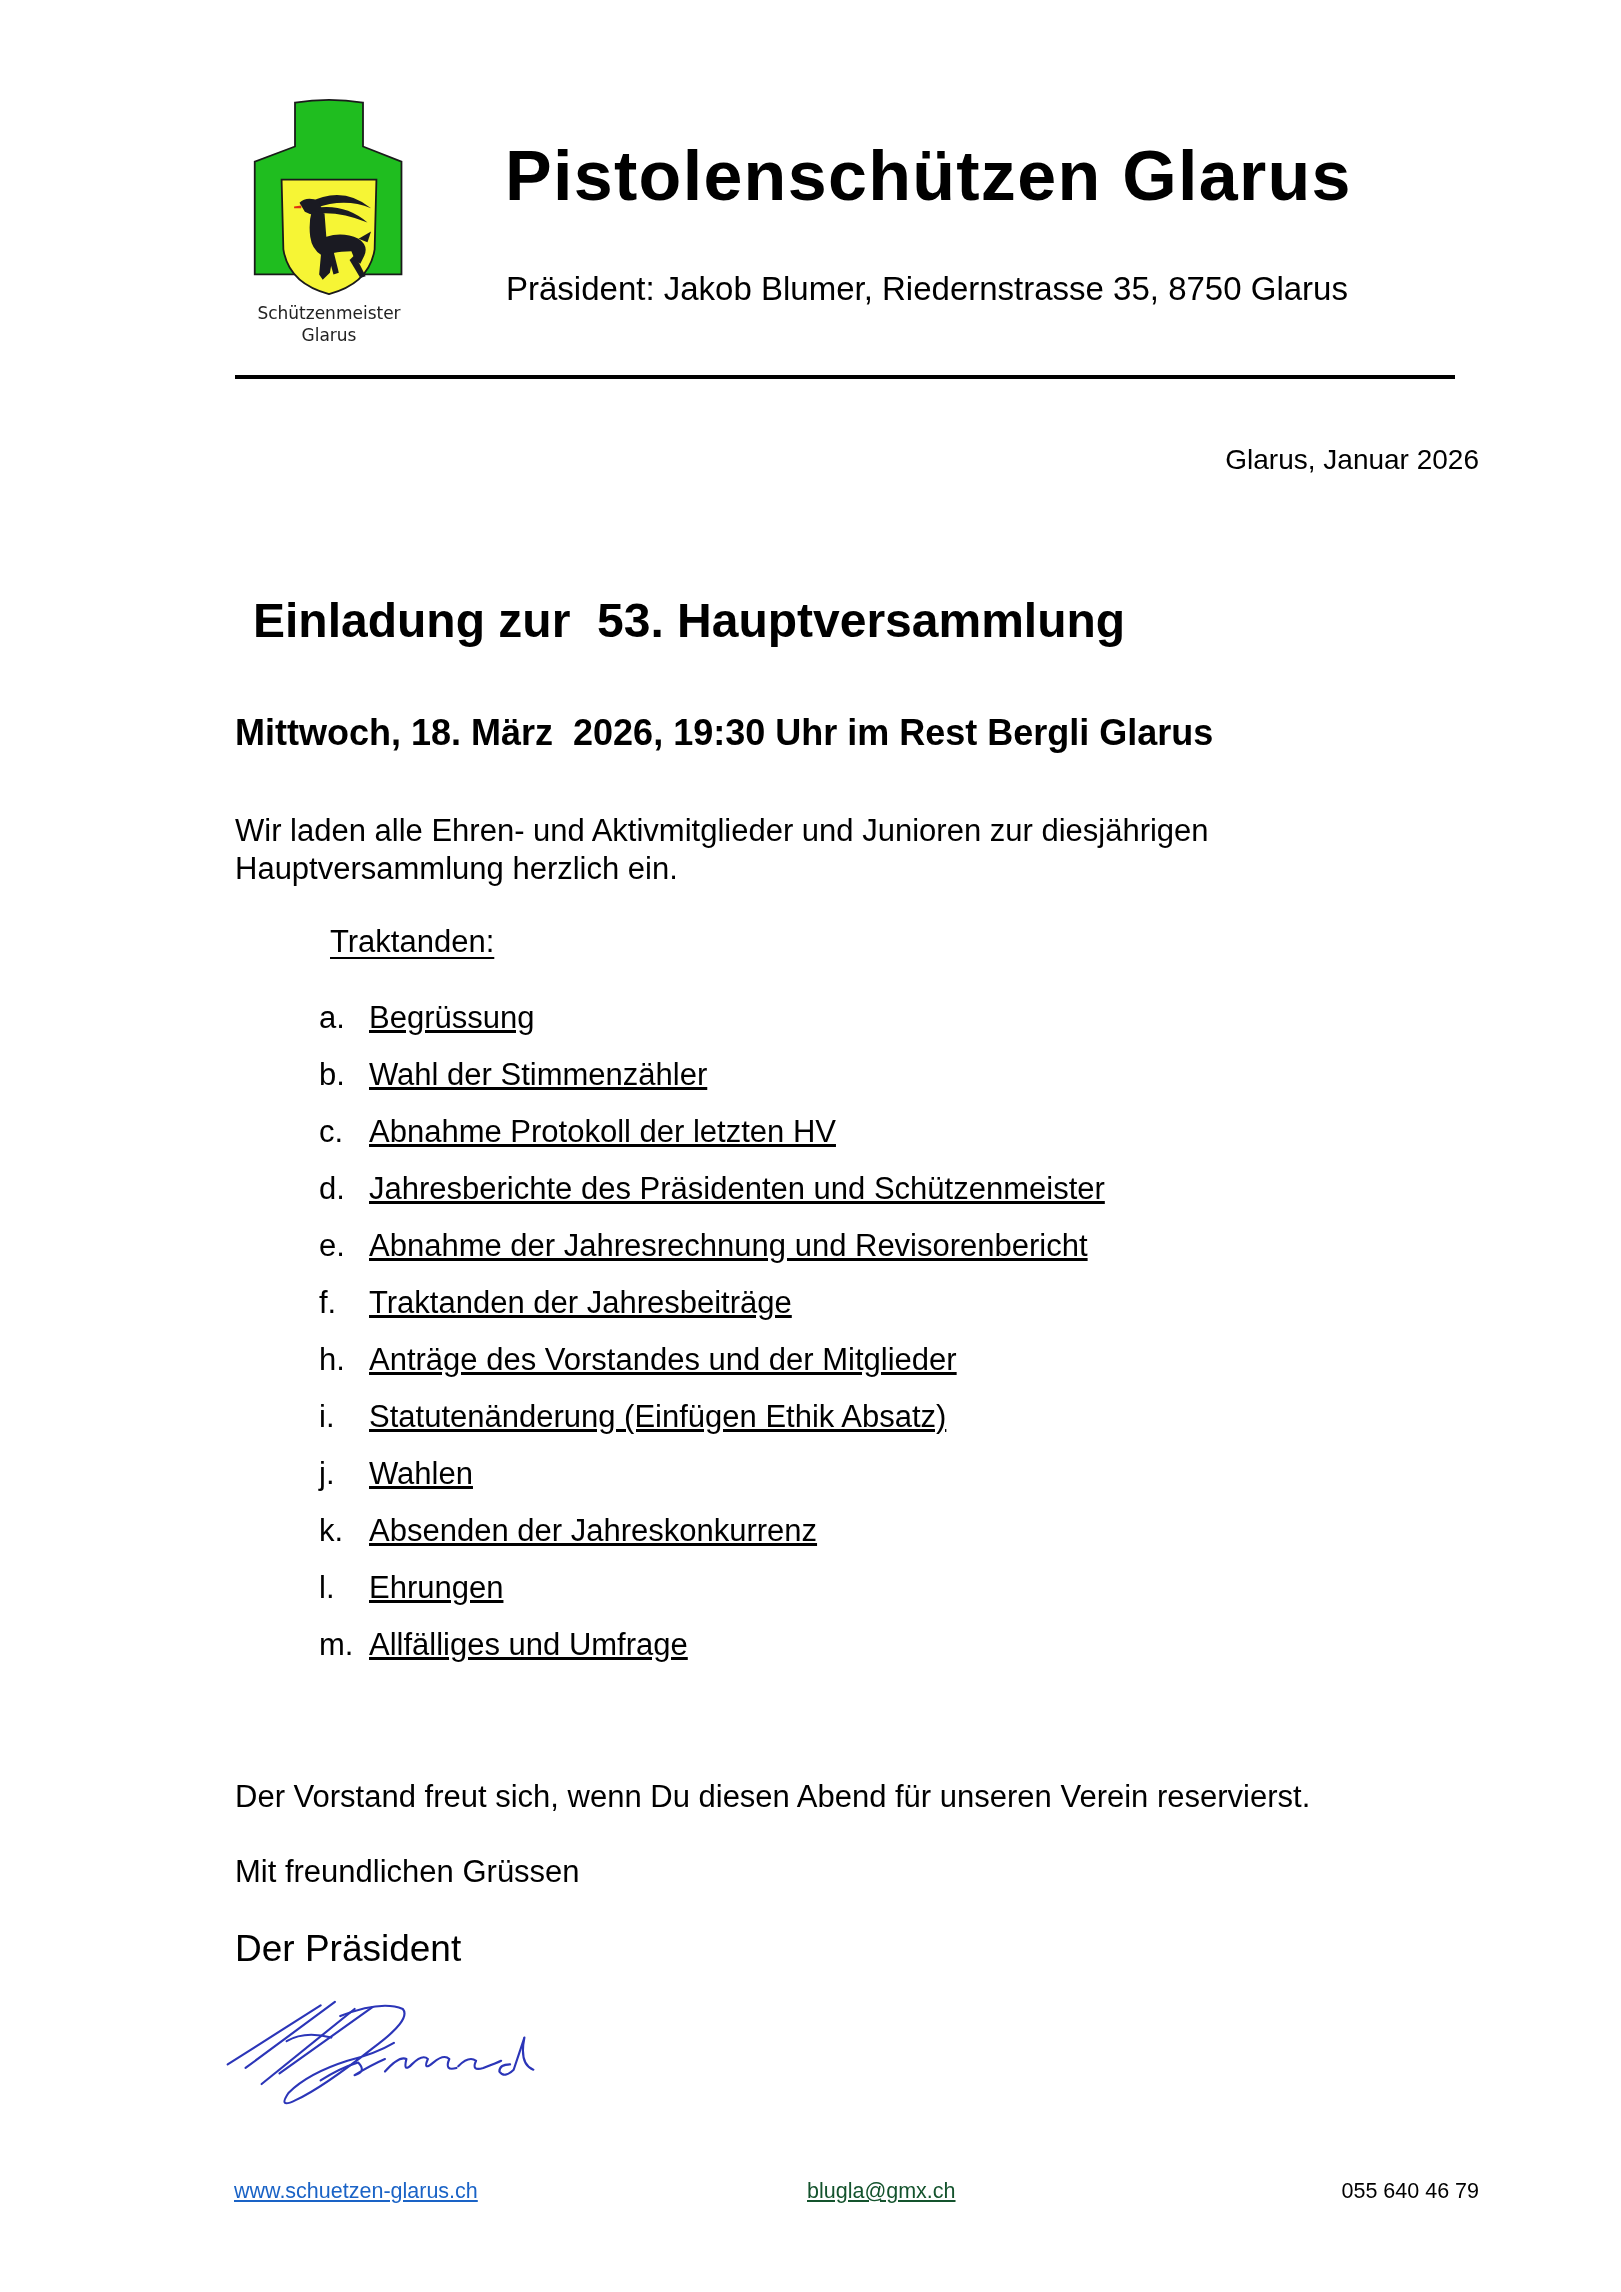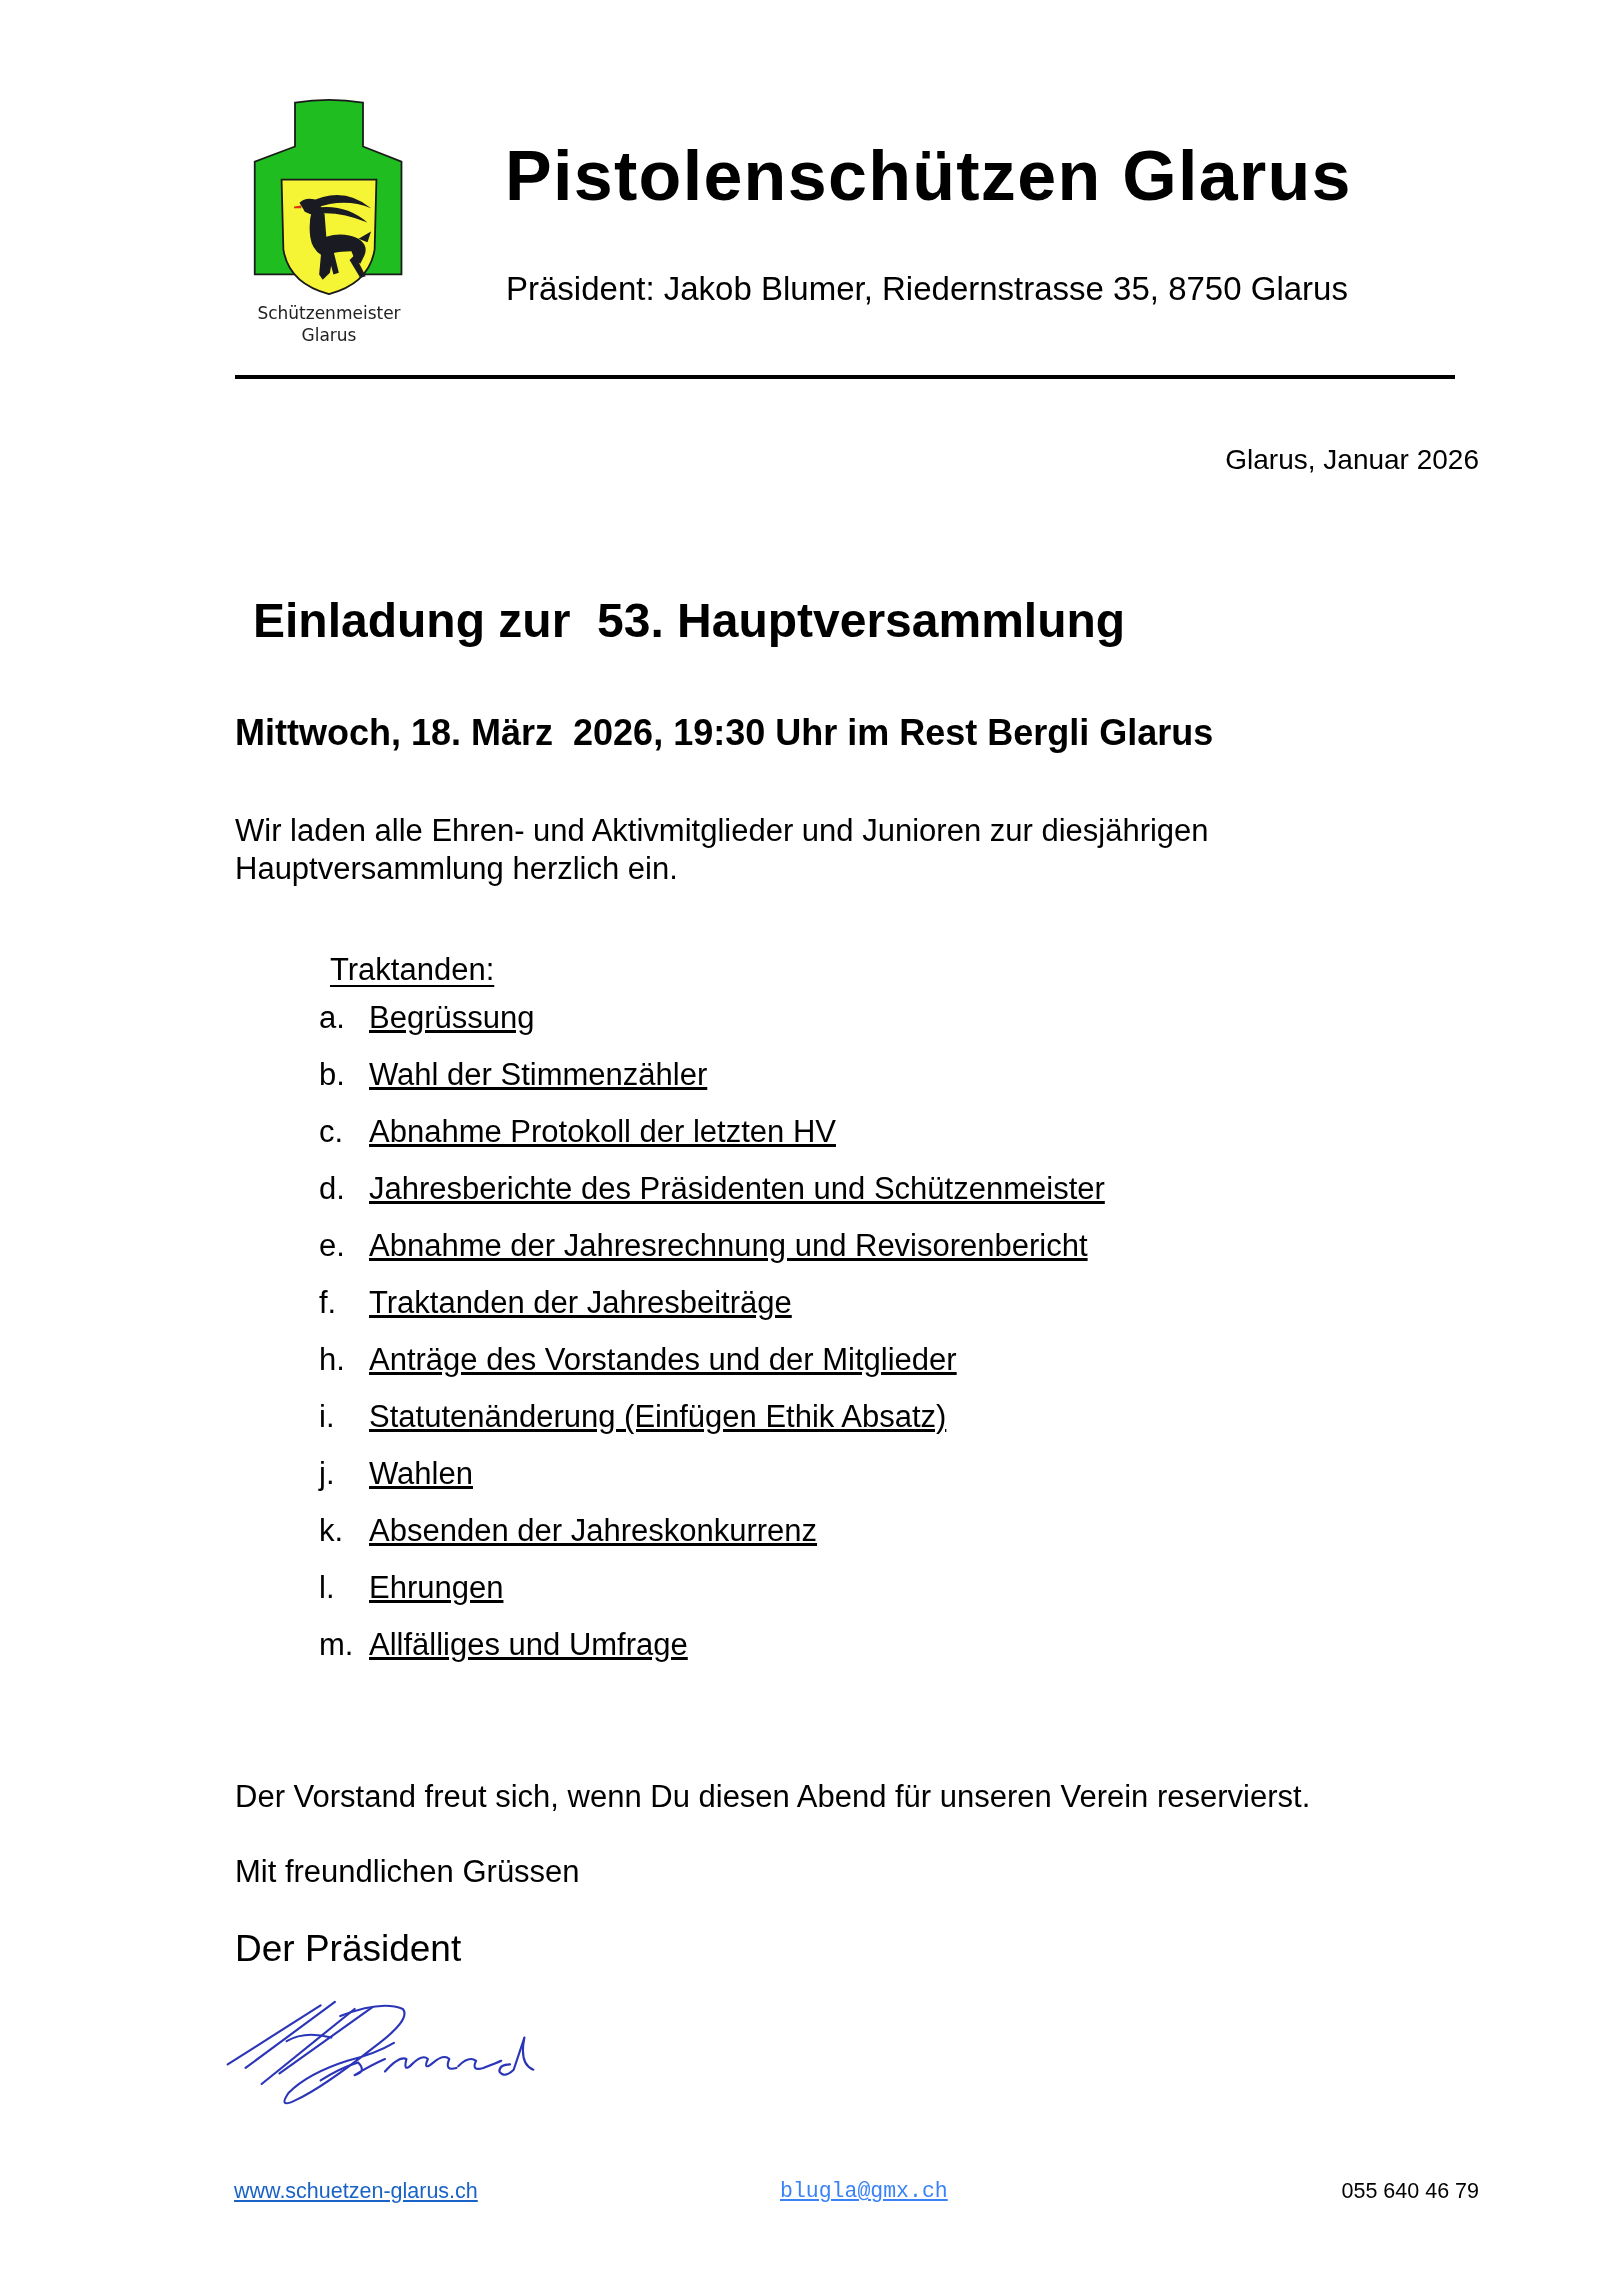--- a/index.html
+++ b/index.html
@@ -18,35 +18,35 @@
   #header-rule { position: absolute; left: 235px; top: 375px; width: 1220px; height: 3.6px; background: #000; }
 
   #place-date { right: 142px; top: 442px; font-size: 28px; line-height: 36px; text-align: right; }
 
   #heading { left: 235px; top: 591px; font-size: 48px; font-weight: bold; line-height: 59px; }
   #subheading { left: 235px; top: 710px; font-size: 36px; font-weight: bold; line-height: 45px; }
 
   #intro { left: 235px; top: 812px; font-size: 31px; line-height: 38px; white-space: normal; width: 1164px; }
 
   #agenda-title { left: 330px; top: 923px; font-size: 31px; line-height: 38px;
-                  text-decoration: underline; text-underline-offset: 4.5px; text-decoration-thickness: 1.8px; margin-top: 28px; }
+                  text-decoration: underline; text-underline-offset: 4.5px; text-decoration-thickness: 1.8px; }
 
   #agenda { position: absolute; left: 319px; top: 999px; margin: 0; padding: 0; list-style: none; }
   #agenda li { height: 57px; font-size: 31px; line-height: 38px; white-space: nowrap; position: relative; text-decoration: underline; }
   #agenda .letter { display: inline-block; width: 50px; }
   
   #closing { left: 235px; top: 1778px; font-size: 31px; line-height: 38px; }
   #greeting { left: 235px; top: 1853px; font-size: 31px; line-height: 38px; }
   #signoff { left: 235px; top: 1930px; font-size: 37px; line-height: 38px; text-align: center; }
 
   #signature { position: absolute; left: 215px; top: 1975px; width: 331px; height: 143px; }
 
   .footer { top: 2178px; font-size: 21.5px; line-height: 27px; }
   #footer-web { left: 234px; color: #1a63c6; text-decoration: underline; }
-  #footer-email { left: 780px; color: #3b82f6; text-decoration: underline; font-family: Liberation Mono, monospace; }
+  #footer-email { left: 807px; color: #14532d; text-decoration: underline; }
   #footer-phone { right: 142px; color: #000; }
 </style>
 </head>
 <body>
 
 <svg id="logo" viewBox="0 0 190 290">
 
   <path d="M57 6 Q95 0 133 6 L133 55 L176 72 L176 198 L130 198 L130 198 L60 198 L12 198 L12 72 L57 55 Z" fill="#1fbd1f" stroke="#1a1a1a" stroke-width="2"></path>
 
   <path d="M42 92 L148 92 L146 170 Q140 208 95 220 Q50 208 44 170 Z" fill="#f6f535" stroke="#1a1a1a" stroke-width="2"></path>

